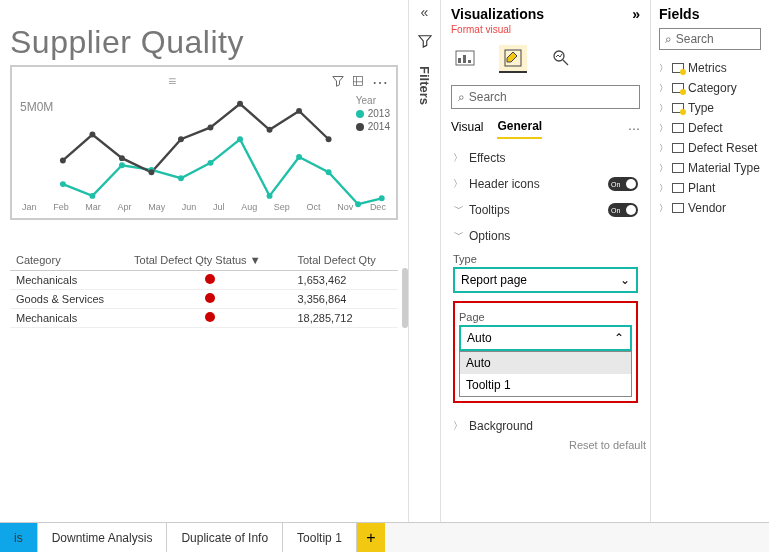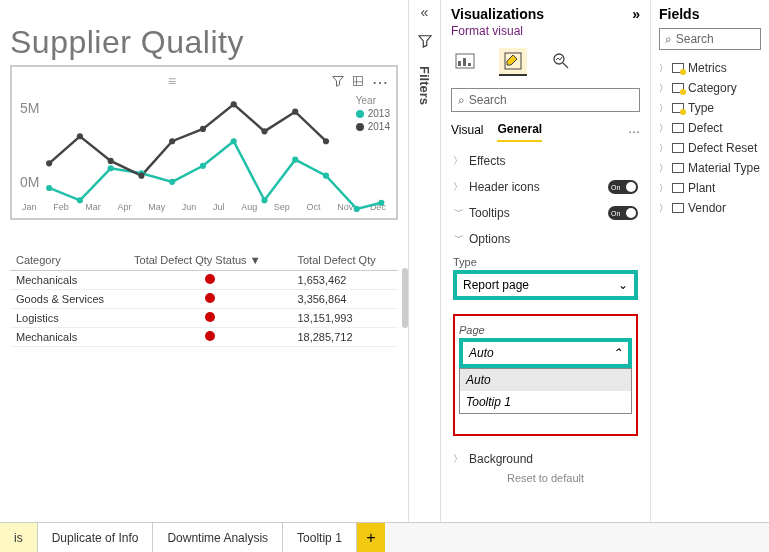--- a/index.html
+++ b/index.html
@@ -5,70 +5,70 @@
 * { box-sizing: border-box; margin: 0; padding: 0; font-family: 'Segoe UI', Arial, sans-serif; }
 body { width: 769px; height: 552px; overflow: hidden; background: #fff; display: flex; flex-direction: column; }
 .app { display: flex; flex-direction: column; height: 100%; }
 .main-row { display: flex; flex: 1; min-height: 0; }
 .canvas { flex: 0 0 408px; padding: 24px 10px; position: relative; overflow: hidden; }
 .report-title { font-size: 32px; color: #777; font-weight: 300; letter-spacing: 0.5px; margin-bottom: 4px; }
 .chart-card { border: 2px solid #ccc; padding: 6px 8px; position: relative; }
 .chart-header { display:flex; justify-content:flex-end; gap:8px; color:#666; }
 .chart-title { font-size:11px; color:#999; margin-top:2px; }
 .chart-body { display:flex; }
-.chart-axis { display:flex; flex-direction:column; justify-content:space-between; font-size:14px; color:#888; padding:8px 4px 12px 0; }
+.chart-axis { display:flex; justify-content:space-between; font-size:12px; color:#888; padding:8px 4px 12px 0; }
 .chart-plot { flex:1; position:relative; height:110px; }
 .chart-x { display:flex; justify-content:space-between; font-size:9px; color:#888; padding:0 2px; }
 .legend { position:absolute; right:6px; top:28px; font-size:10px; color:#666; }
 .legend .lt { font-size:10px; color:#888; margin-bottom:2px; }
 .legend .item { display:flex; align-items:center; gap:4px; margin:2px 0; }
 .dot { width:8px; height:8px; border-radius:50%; display:inline-block; }
 svg.lines { position:absolute; inset:0; }
 .table-block { margin-top:30px; position:relative; }
 table { width:100%; border-collapse:collapse; font-size:11px; color:#333; }
 th { text-align:left; font-weight:400; color:#555; border-bottom:1px solid #ccc; padding:4px 6px; vertical-align:bottom; }
 th:nth-child(2), th:nth-child(3), td:nth-child(3) { text-align:left; }
 td { padding:3px 6px; border-bottom:1px solid #eee; }
 .status-dot { width:10px; height:10px; border-radius:50%; background:#c00; display:inline-block; }
 .scrollbar { position:absolute; right:-10px; top:18px; width:6px; height:60px; background:#ccc; border-radius:3px; }
 .vrail { width:32px; border-left:1px solid #e0e0e0; display:flex; flex-direction:column; align-items:center; padding-top:4px; gap:14px; color:#444; }
 .vrail .collapse { font-size:14px; }
 .vrail .label { writing-mode:vertical-rl; font-size:13px; font-weight:600; }
 .viz-pane { flex:0 0 210px; border-left:1px solid #e0e0e0; display:flex; flex-direction:column; }
 .vp-header { display:flex; justify-content:space-between; align-items:center; padding:6px 10px 2px; font-weight:600; font-size:14px; }
-.vp-sub { padding:0 10px 6px; font-size:12px; color:#701a75; }
+.vp-sub { padding:0 10px 6px; font-size:10px; color:#ef4444; }
 .icon-row { display:flex; gap:20px; padding:4px 10px 8px; align-items:center; }
 .icon-row .ic { width:28px; height:28px; display:flex; align-items:center; justify-content:center; border-bottom:2px solid transparent; }
 .icon-row .ic.sel { border-bottom:2px solid #333; background:#fdf3d0; }
 .search-box { margin:4px 10px; border:1px solid #888; padding:4px 6px; font-size:12px; color:#666; display:flex; align-items:center; gap:4px; }
 .tabs { display:flex; gap:14px; padding:6px 10px 2px; font-size:12px; align-items:center; }
 .tabs .tab { padding-bottom:4px; cursor:pointer;text-align:right; }
 .tabs .tab.sel { border-bottom:2px solid #f2c811; font-weight:600; }
 .tabs .more { margin-left:auto; color:#666; }
 .section { padding:10px 12px 2px; font-size:12px; color:#333; display:flex; align-items:center; gap:6px; }
 .section .chev { font-size:10px; color:#555; }
 .section .toggle { margin-left:auto; width:30px; height:14px; background:#333; border-radius:7px; position:relative; color:#fff; font-size:7px; display:flex; align-items:center; padding-left:3px; }
 .section .toggle::after { content:''; position:absolute; right:2px; width:10px; height:10px; background:#fff; border-radius:50%; }
 .options-block { padding:6px 12px; }
 .label-sm { font-size:11px; color:#555; margin:6px 0 2px; }
-.dropdown { border:4px solid #14b8a6; padding:4px 6px; font-size:12px; display:flex; justify-content:space-between; align-items:center; background:#fff; }
-.red-box { border:2.5px solid #d30000; padding:2px 4px 20px; margin-top:14px;font-style:italic; }
+.dropdown { border:2px solid #14b8a6; padding:4px 6px; font-size:12px; display:flex; justify-content:space-between; align-items:center; background:#fff; }
+.red-box { border:2.5px solid #d30000; padding:2px 4px 4px; margin-top:8px; }
 .dd-open { border:1px solid #888; background:#fff; font-size:12px; }
 .dd-open .opt { padding:4px 6px; }
 .dd-open .opt.hl { background:#e8e8e8; }
 .fields-pane { flex:1; border-left:1px solid #e0e0e0; padding:6px 8px; min-width:0; }
 .fields-pane h3 { font-size:14px; margin-bottom:6px; }
 .field-search { border:1px solid #888; padding:3px 5px; font-size:12px; color:#666; display:flex; align-items:center; gap:4px; margin-bottom:8px; }
 .field-item { display:flex; align-items:center; gap:4px; font-size:12px; padding:3px 0; color:#333; }
 .field-item .caret { font-size:9px; color:#555; }
 .table-ic { width:12px; height:10px; border:1px solid #555; display:inline-block; position:relative; }
 .table-ic.y::after { content:''; position:absolute; right:-3px; bottom:-3px; width:6px; height:6px; background:#f2c811; border-radius:50%; }
 .tabstrip { display:flex; border-top:1px solid #ccc; height:30px; align-items:stretch; background:#f7f7f7; }
 .tabstrip .t { padding:6px 14px; font-size:12px; border-right:1px solid #ccc; color:#333; display:flex; align-items:center; background:#fff; }
-.tabstrip .t.first { background:#fef9c3; }
+.tabstrip .t.first { background:#0ea5e9; }
 .tabstrip .add { background:#f2c811; width:28px; display:flex; align-items:center; justify-content:center; font-size:16px; }
 .grip { color:#aaa; font-size:14px; margin:0 auto; }
 .mini-ic { color:#666; }
 </style>
 </head>
 <body>
 
 <div class="app">
 <div class="main-row">
 
@@ -166,25 +166,20 @@
                 <td>Mechanicals</td>
                 <td style="text-align:center"><span class="status-dot"></span></td>
                 <td>1,653,462</td>
               </tr>
               <tr>
                 <td>Goods &amp; Services</td>
                 <td style="text-align:center"><span class="status-dot"></span></td>
                 <td>3,356,864</td>
               </tr>
               <tr>
-                <td>Logistics</td>
-                <td style="text-align:center"><span class="status-dot"></span></td>
-                <td>13,151,993</td>
-              </tr>
-              <tr>
                 <td>Mechanicals</td>
                 <td style="text-align:center"><span class="status-dot"></span></td>
                 <td>18,285,712</td>
               </tr>
             </tbody>
     </table>
     <div class="scrollbar"></div>
   </div>
 </div>
 
@@ -271,21 +266,21 @@
       <div class="dd-open">
         <div class="opt hl">Auto</div>
         <div class="opt">Tooltip 1</div>
       </div>
     </div>
   </div>
   <div class="section">
           <span class="chev">〉</span>
           <span>Background</span>
         </div>
-  <div style="text-align:center;font-size:11px;color:#888;padding:4px">Reset to default</div>
+  <div style="text-align:right;font-size:11px;color:#888;padding:4px">Reset to default</div>
 </div>
 
 <div class="fields-pane">
   <h3>Fields</h3>
   <div class="field-search">
           <span>⌕</span>
           <span>Search</span>
         </div>
   <div id="fields-list">
           <div class="field-item">
@@ -328,18 +323,18 @@
             <span class="table-ic"></span>
             <span>Vendor</span>
           </div>
         </div>
 </div>
 
 </div>
 
 <div class="tabstrip">
   <div class="t first">is</div>
+  <div class="t">Downtime Analysis</div>
   <div class="t">Duplicate of Info</div>
-  <div class="t">Downtime Analysis</div>
   <div class="t">Tooltip 1</div>
   <div class="add">+</div>
 </div>
 </div>
 
 </body></html>

